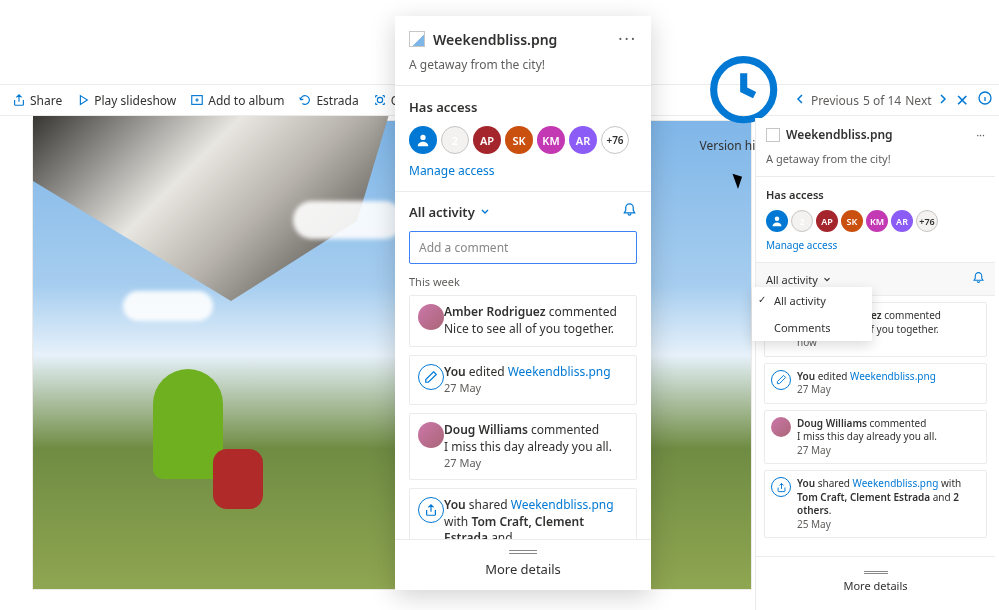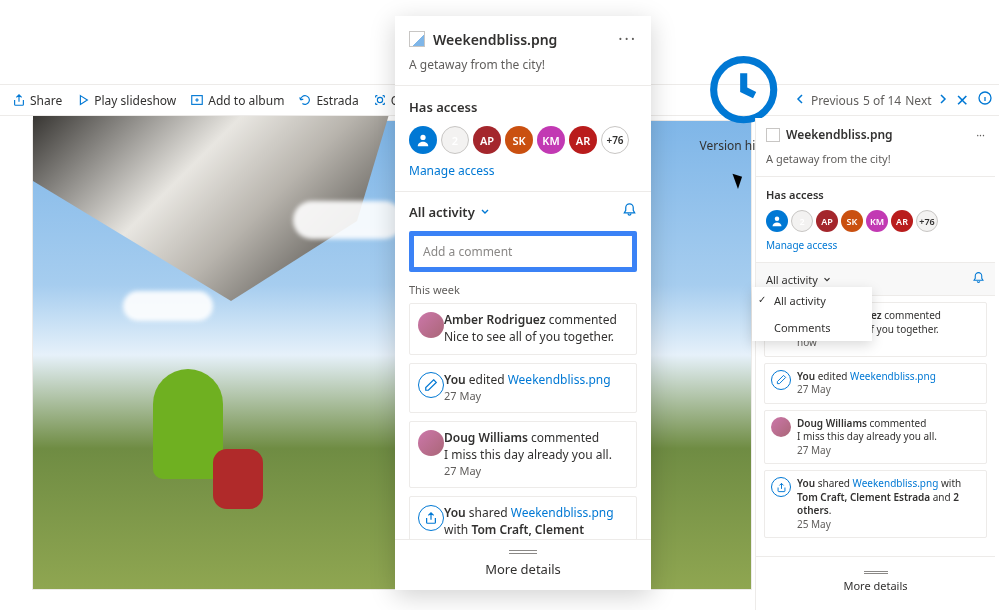--- a/index.html
+++ b/index.html
@@ -84,42 +84,42 @@
   .big .desc { padding:0 14px 12px; color:#605e5c; border-bottom:1px solid #edebe9; }
   .big .section { padding:12px 14px; border-bottom:1px solid #edebe9; }
   .big .sec-title { font-weight:600; font-size:13px; margin-bottom:10px; }
   .big .avatars { display:flex; gap:4px; }
   .big .av { width:28px; height:28px; border-radius:50%; display:flex; align-items:center; justify-content:center; color:#fff; font-size:11px; font-weight:600; }
   .big .av.plus { background:#fff; border:1px solid #c8c6c4; color:#323130; font-size:10px; }
   .big .link { color:#0078d4; font-size:12px; margin-top:8px; display:inline-block; cursor:pointer; }
   .big .filterrow { display:flex; align-items:center; justify-content:space-between; padding:10px 14px; }
   .big .filterrow .label { font-weight:600; font-size:13px; display:flex; align-items:center; gap:4px; cursor:pointer; }
   .big .filterrow .bell svg { width:15px; height:15px; }
-  .big .cinput { margin:0 14px 10px; border:5px solid #3b82f6; border-radius:2px; padding:7px 9px; color:#8a8886; font-size:12px; cursor:text; }
+  .big .cinput { margin:0 14px 10px; border:1px solid #3b82f6; border-radius:2px; padding:7px 9px; color:#8a8886; font-size:12px; cursor:text; }
   .big .grouplabel { padding:0 14px 6px; color:#605e5c; font-size:11px; }
   .big .items { padding:0 14px 14px; flex:1; overflow:hidden; }
   .big .card { border:1px solid #edebe9; border-radius:2px; padding:8px; margin-bottom:8px; display:flex; gap:0; font-size:12px; line-height:1.4; }
   .big .card .cav { width:26px; height:26px; border-radius:50%; flex:0 0 auto; display:flex; align-items:center; justify-content:center; }
   .big .card .cav.img { background:linear-gradient(135deg,#c7a,#a67); }
   .big .card .cav.ico { border:1.5px solid #0078d4; }
   .big .card .cav.ico svg { width:14px; height:14px; }
   .big .card b { font-weight:600; }
   .big .card .flink { color:#0078d4; }
   .big .card .sub { color:#605e5c; font-size:11px; }
   .big .more { border-top:1px solid #edebe9; text-align:center; padding:10px 0 12px; font-size:13px; }
   .big .grip { width:28px; height:4px; border-top:1px solid #8a8886; border-bottom:1px solid #8a8886; margin:0 auto 6px; }
 
   .cursor { position:absolute; right:252px; top:172px; width:12px; height:18px; z-index:5; }
   .cursor::before { content:""; position:absolute; left:0; top:0;
      border-left:8px solid #000; border-top:6px solid transparent; border-bottom:10px solid transparent;
      transform:rotate(-20deg); }
 
   
   .c-blue{background:#0078d4}.c-grey{background:#f3f2f1;border:1px solid #c8c6c4;color:#323130}
-  .c-red{background:#a4262c}.c-or{background:#ca5010}.c-mag{background:#c239b3}.c-gr{background:#b91c1c}
+  .c-red{background:#a4262c}.c-or{background:#ca5010}.c-mag{background:#c239b3}.c-gr{background:#8b5cf6}
 
   .bell svg, .chev svg { stroke:#0078d4; }
 </style>
 </head>
 <body>
 
 <div class="toolbar">
   <div class="toolbar-left">
     <div class="btn">
       <svg viewBox="0 0 16 16" fill="none" stroke="#0078d4" stroke-width="1.3">

